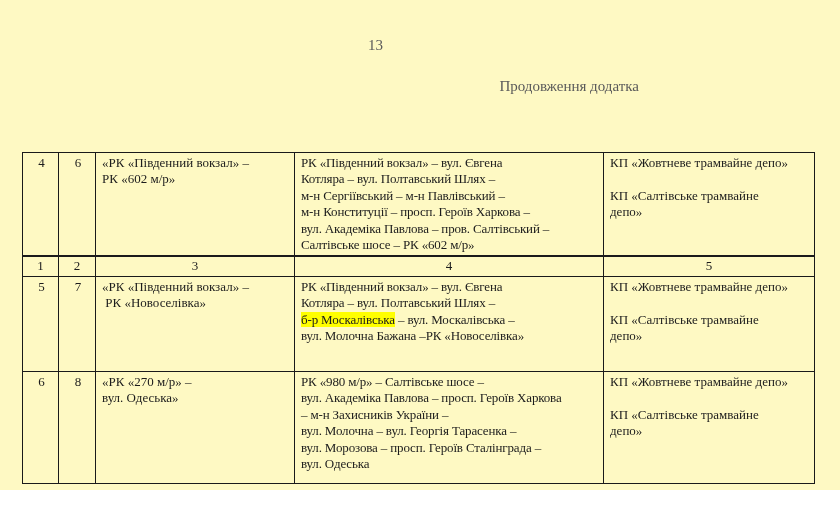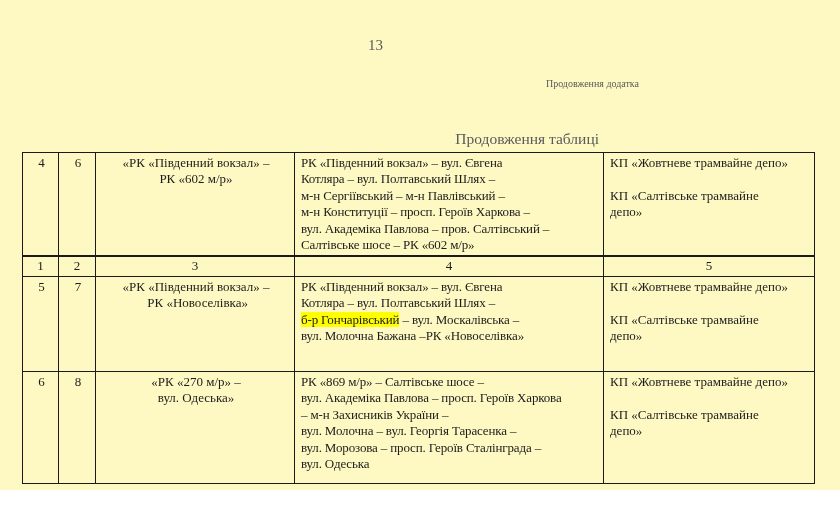--- a/index.html
+++ b/index.html
@@ -18,21 +18,21 @@
     top: 37px;
     font-size: 15px;
     color: #5a5a5a;
   }
   .appendix-note {
     position: absolute;
     left: 399px;
     top: 78px;
     width: 240px;
     text-align: right;
-    font-size: 10px;
+    font-size: 15px;
     color: #5a5a5a;
   }
   .table-note {
     position: absolute;
     left: 400px;
     top: 130px;
     width: 199px;
     text-align: right;
     font-size: 15.5px;
     color: #5a5a5a;
@@ -59,33 +59,32 @@
   tr.row-b { height: 95px; }
   tr.row-c { height: 112px; }
   tr.hdr td {
     border-top: 2px solid #1a1a1a;
     text-align: center;
     vertical-align: middle;
     padding: 0;
   }
   td.c-num { text-align: center; padding-left: 2px; padding-right: 2px; }
   td.pre   { white-space: pre-line; }
-  td.c-name  { padding-left: 8px; text-align: center; }
+  td.c-name  { padding-left: 8px; }
   td.c-route { padding-left: 5px; letter-spacing: -0.15px; margin-top: 24px; }
   td.c-depot { padding-left: 8px; margin-left: 31px; }
   .hl { background: #ffff00; }
 </style>
 </head>
 <body>
 
 <div class="page">
 
   <div class="page-number">13</div>
   <div class="appendix-note">Продовження додатка</div>
-  <div class="table-note">Продовження таблиці</div>
 
   <table class="routes-table">
     <colgroup>
       <col style="width:36px">
       <col style="width:37px">
       <col style="width:199px">
       <col style="width:309px">
       <col style="width:211px">
     </colgroup>
     <tbody>
@@ -115,34 +114,34 @@
         <td>5</td>
       </tr>
 
       <tr class="row-b">
         <td class="c-num">5</td>
         <td class="c-num">7</td>
         <td class="c-name pre">«РК «Південний вокзал» –
 &nbsp;РК «Новоселівка»</td>
         <td class="c-route pre"><span>РК «Південний вокзал» – вул. Євгена
 Котляра – вул. Полтавський Шлях –
-</span><span class="hl">б-р Гончарівський</span><span> – вул. Москалівська –
+</span><span class="hl">б-р Москалівська</span><span> – вул. Москалівська –
 вул. Молочна Бажана –РК «Новоселівка»</span></td>
         <td class="c-depot pre">КП «Жовтневе трамвайне депо»
 
 КП «Салтівське трамвайне
 депо»</td>
       </tr>
 
       <tr class="row-c">
         <td class="c-num">6</td>
         <td class="c-num">8</td>
         <td class="c-name pre">«РК «270 м/р» –
 вул. Одеська»</td>
-        <td class="c-route pre"><span>РК «869 м/р» – Салтівське шосе –
+        <td class="c-route pre"><span>РК «980 м/р» – Салтівське шосе –
 вул. Академіка Павлова – просп. Героїв Харкова
 – м-н Захисників України –
 вул. Молочна – вул. Георгія Тарасенка –
 вул. Морозова – просп. Героїв Сталінграда –
 вул. Одеська</span><span class="hl"></span><span></span></td>
         <td class="c-depot pre">КП «Жовтневе трамвайне депо»
 
 КП «Салтівське трамвайне
 депо»</td>
       </tr>

